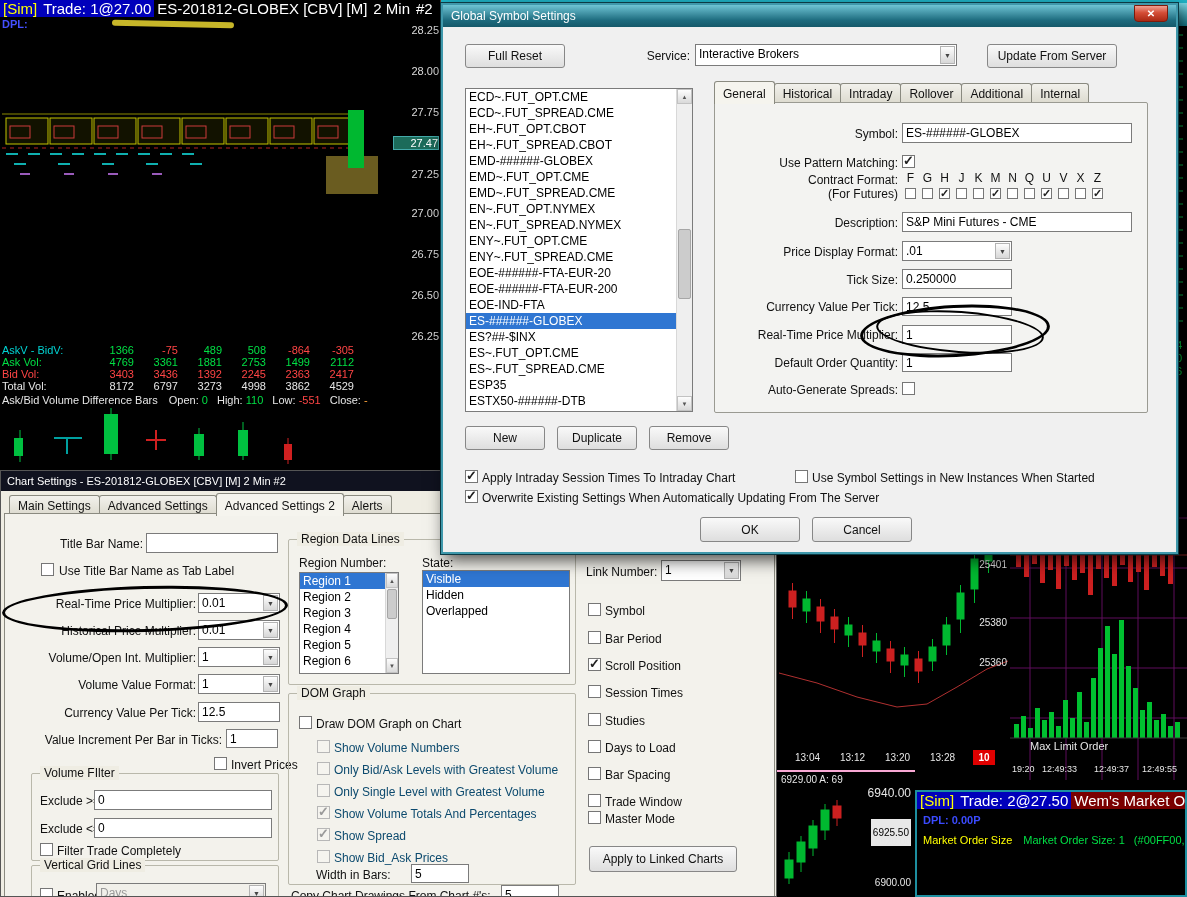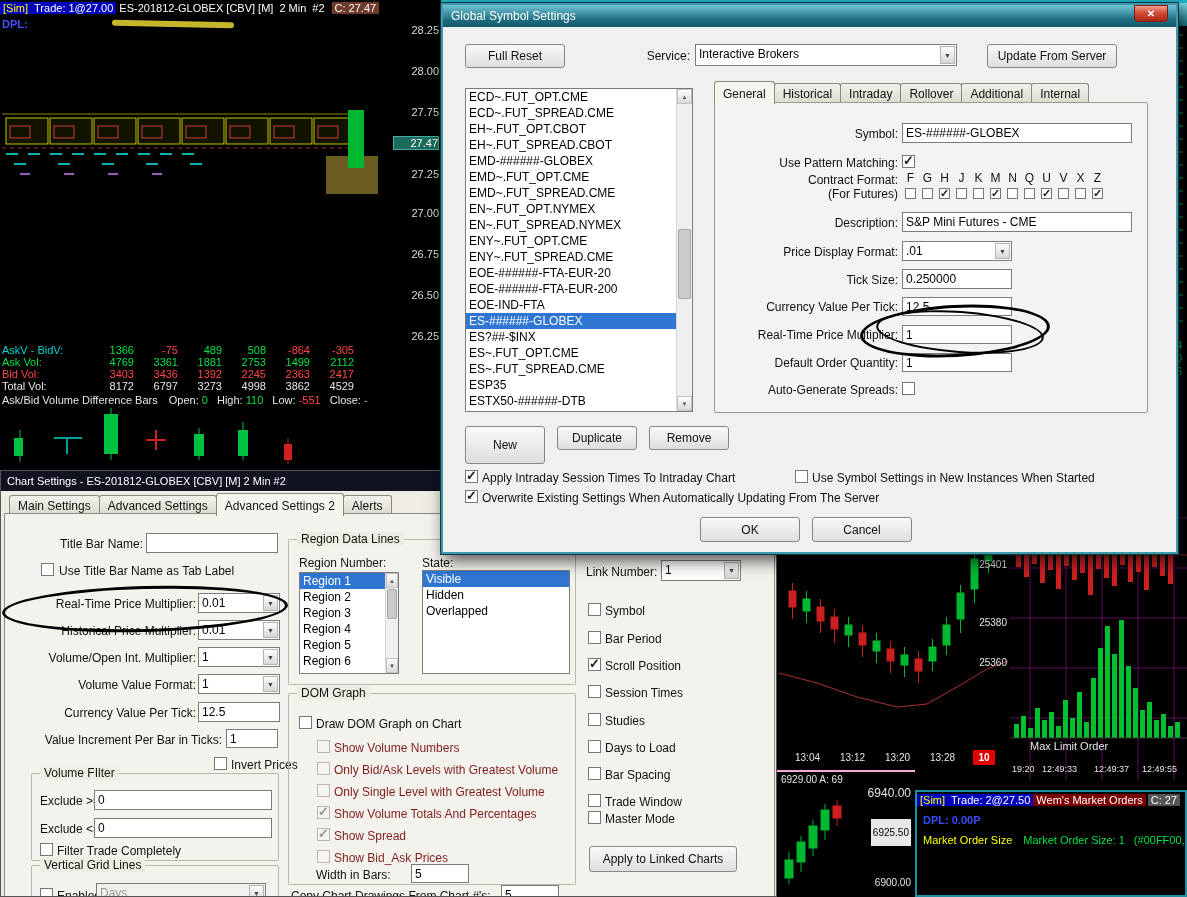--- a/index.html
+++ b/index.html
@@ -5,21 +5,21 @@
   * { margin:0; padding:0; box-sizing:border-box; }
   html,body { background:#111; }
   body { font-family:"Liberation Sans", sans-serif; }
   #screen { position:relative; width:1187px; height:897px; background:#000; overflow:hidden; }
 
   .abs { position:absolute; }
 
   
   .lbl { position:absolute; font-size:12px; line-height:14px; color:#111; white-space:nowrap; }
   .lbl.r { text-align:right; }
-  .lbl.dis { color:#7f1d1d; }
+  .lbl.dis { color:#0c4a6e; }
   .field { position:absolute; background:#fff; border:1px solid #7b7b7b; font-size:12px; line-height:16px;
            padding:1px 3px; white-space:nowrap; overflow:hidden; color:#000; }
   .combo { position:absolute; background:#fff; border:1px solid #7b7b7b; font-size:12px; color:#000; }
   .combo .cval { position:absolute; left:3px; top:1px; right:18px; overflow:hidden; white-space:nowrap; line-height:16px; }
   .combo .arr { position:absolute; right:1px; top:1px; bottom:1px; width:15px;
                 background:linear-gradient(#fdfdfd,#d7d7d7); border:1px solid #b3b3b3;
                 display:flex; align-items:center; justify-content:center; color:#444; }
   .combo .arr::after { content:"▼"; font-size:7px; }
   .combo.dis { background:#f1f0ea; }
   .combo.dis .cval { color:#9a9a9a; }
@@ -50,21 +50,21 @@
   
   .ct { position:absolute; font-size:11px; white-space:nowrap; }
   .g { color:#00e045; } .rr { color:#ff4545; } .w { color:#e6e6e6; } .cy { color:#00d2d2; } .or { color:#ffa43c; }
   .vrow { position:absolute; left:2px; display:flex; font-size:11px; }
   .vlab { width:88px; }
   .vval { width:44px; text-align:right; }
   .sc { position:absolute; right:2px; width:42px; text-align:right; font-size:11px; color:#dcdcdc; }
   .sc.hl { background:#1c6b5a; border:1px solid #4aa; color:#fff; width:46px; }
 
   
-  .ctbar { position:absolute; left:0; top:0; right:0; height:16px; display:flex; align-items:center; font-size:11px; }
+  .ctbar { position:absolute; left:0; top:0; right:0; height:16px; display:flex; align-items:center; font-size:15px; }
   .seg { padding:0 3px; white-space:nowrap; }
 
   
   #cs-win { position:absolute; left:0; top:470px; width:777px; height:427px; background:#efede3;
             border:1px solid #555; overflow:hidden; z-index:2; }
   #cs-title { position:absolute; left:0; top:0; right:0; height:20px; background:#10121f; color:#fff;
               font-size:11px; line-height:20px; padding-left:6px; white-space:nowrap; }
   #cs-panel { position:absolute; left:3px; top:42px; width:771px; height:385px; border:1px solid #8a8a80; background:#f3f2ec; }
 
   #gss { position:absolute; left:441px; top:3px; width:737px; height:551px; background:#f0f0f0;
@@ -636,21 +636,21 @@
 
     <span class="lbl r" style="left:240px;top:323px;width:215px;">Real-Time Price Multiplier:</span>
     <div class="field" style="left:459px;top:320px;width:110px;height:19px;">1</div>
 
     <span class="lbl r" style="left:240px;top:351px;width:215px;">Default Order Quantity:</span>
     <div class="field" style="left:459px;top:348px;width:110px;height:19px;">1</div>
 
     <span class="lbl r" style="left:240px;top:378px;width:215px;">Auto-Generate Spreads:</span>
     <span class="cb" style="left:459px;top:377px;" data-checked="false"></span>
 
-    <div class="btn" style="left:22px;top:421px;width:80px;height:38px;">New</div>
+    <div class="btn" style="left:22px;top:421px;width:80px;height:24px;">New</div>
     <div class="btn" style="left:114px;top:421px;width:80px;height:24px;">Duplicate</div>
     <div class="btn" style="left:206px;top:421px;width:80px;height:24px;">Remove</div>
 
     <span class="cb" style="left:22px;top:465px;" data-checked="true"></span>
     <span class="lbl" style="left:39px;top:466px;">Apply Intraday Session Times To Intraday Chart</span>
     <span class="cb" style="left:352px;top:465px;" data-checked="false"></span>
     <span class="lbl" style="left:369px;top:466px;">Use Symbol Settings in New Instances When Started</span>
     <span class="cb" style="left:22px;top:485px;" data-checked="true"></span>
     <span class="lbl" style="left:39px;top:486px;">Overwrite Existing Settings When Automatically Updating From The Server</span>
 

